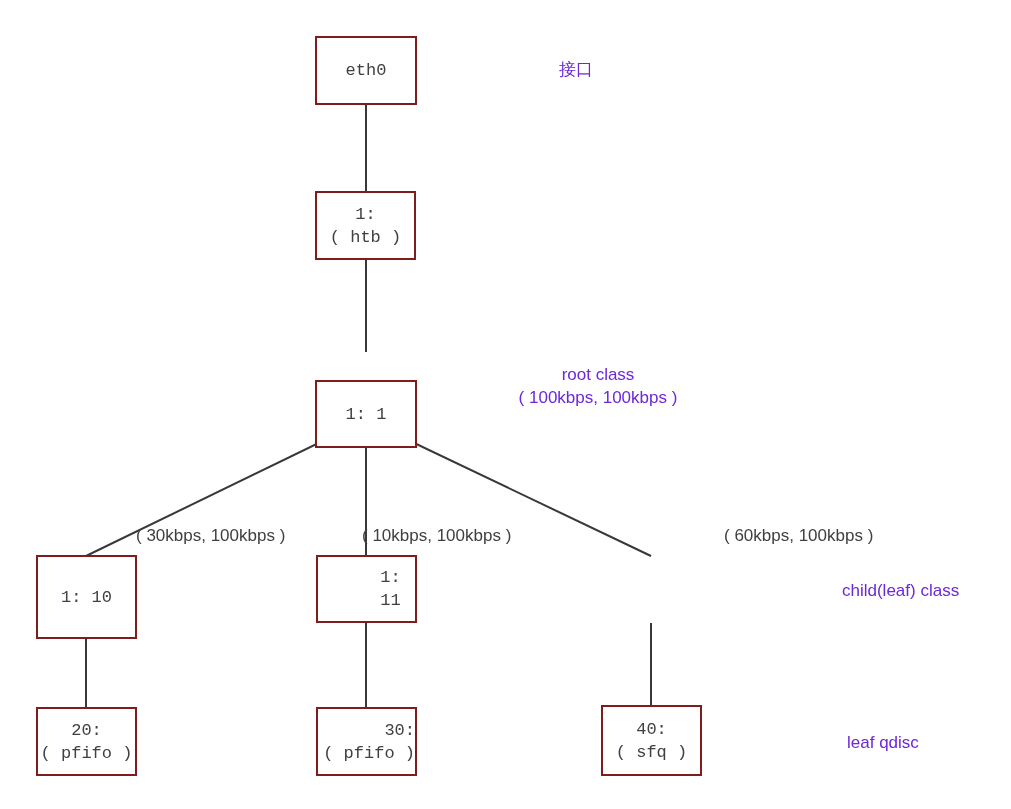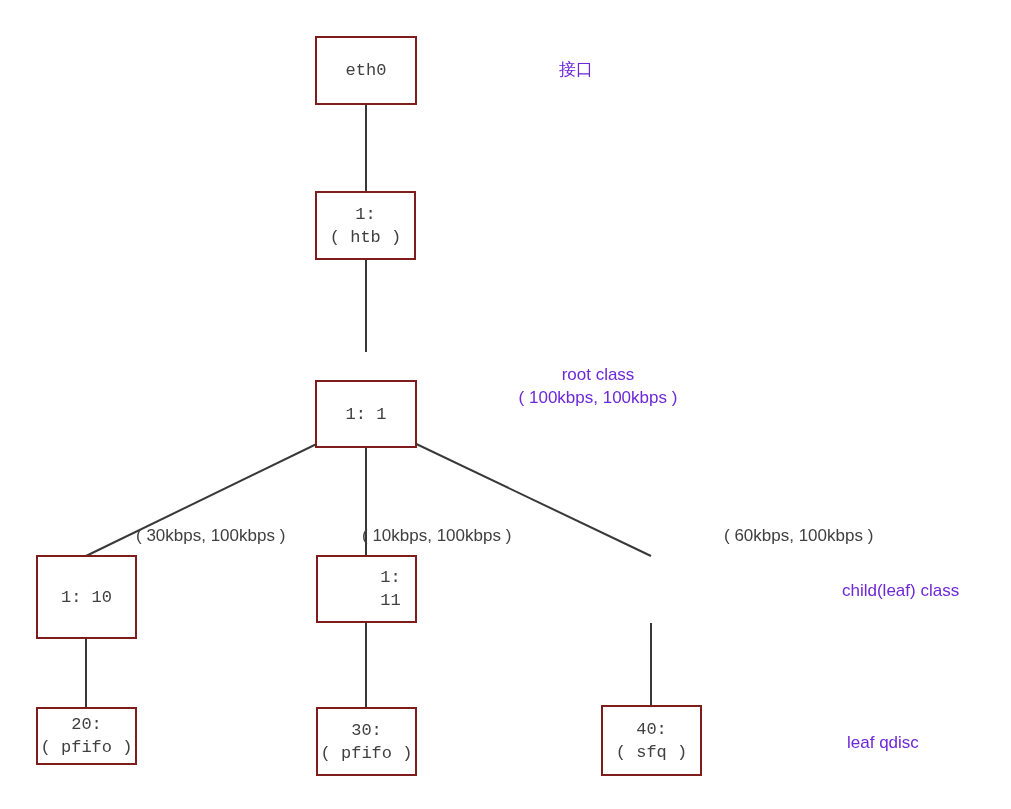--- a/index.html
+++ b/index.html
@@ -92,26 +92,26 @@
 
   <div class="node" style="left:36px; top:555px; width:101px; height:84px;">
     <span>1: 10</span>
   </div>
 
   <div class="node" style="left:316px; top:555px; width:101px; height:68px;padding-left:48px;">
     <span>1: 11</span>
   </div>
 
 
-  <div class="node" style="left:36px; top:707px; width:101px; height:58px;">
+  <div class="node" style="left:36px; top:707px; width:101px; height:69px;">
     <span>20:</span>
     <span>( pfifo )</span>
   </div>
 
-  <div class="node" style="left:316px; top:707px; width:101px; height:69px;">
+  <div class="node" style="left:316px; top:707px; width:101px; height:69px;align-items:flex-end;">
     <span>30:</span>
     <span>( pfifo )</span>
   </div>
 
   <div class="node" style="left:601px; top:705px; width:101px; height:71px;">
     <span>40:</span>
     <span>( sfq )</span>
   </div>
 
   <div class="edge-label" style="left:136px; top:526px;">( 30kbps, 100kbps )</div>

